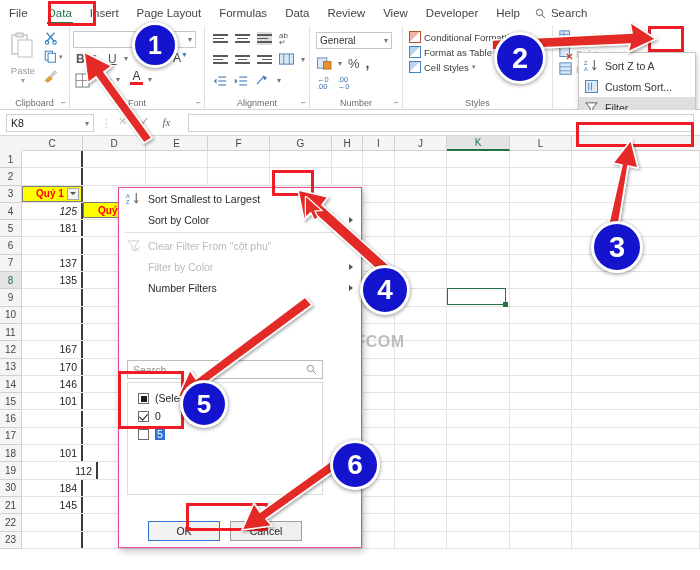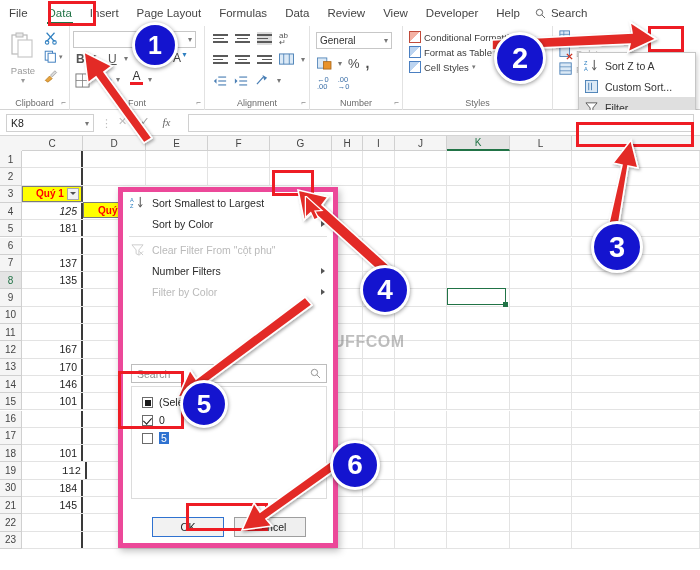--- a/index.html
+++ b/index.html
@@ -127,22 +127,22 @@
     width: 12px; height: 12px; background: #f2f2f2; border: 1px solid #a8a8a8;
     display: flex; align-items: center; justify-content: center;
   }
   .fbtn:after { content:''; width:0; height:0; border-left:3px solid transparent; border-right:3px solid transparent; border-top:3.5px solid #555; }
   .datacol { border-right: 2px solid #3a3a3a !important; }
   .selcell { position: absolute; border: 1.5px solid #217346; }
   .selcell:after { content:''; position:absolute; right:-3px; bottom:-3px; width:5px; height:5px; background:#217346; }
 
   
   .fdrop {
-    position: absolute; left: 118px; top: 187px; width: 220px; height: 361px;
-    background: #ffffff; border: 5px solid #ec4899;
+    position: absolute; left: 118px; top: 187px; width: 244px; height: 361px;
+    background: #ffffff; border: 1px solid #ec4899;
     box-shadow: 2px 3px 7px rgba(0,0,0,0.25);
     z-index: 40;
     text-align: right;
   }
   .fdrop .mi {
     height: 21px; display: flex; align-items: center; gap: 7px;
     padding-left: 6px; font-size: 10.5px; color: #2b2b2b; position: relative;
   }
   .fdrop .mi.disabled { color: #bababa; }
   .fdrop .sub:after {
@@ -878,21 +878,21 @@
           <div class="cell" style="left: 341px; width: 32px;"></div>
           <div class="cell" style="left: 373px; width: 52px;"></div>
           <div class="cell" style="left: 425px; width: 63px;"></div>
           <div class="cell" style="left: 488px; width: 62px;"></div>
           <div class="cell" style="left: 550px; width: 128px;"></div>
         </div>
         <div class="rh" style="top: 326.4px; height: 17.3px;">
           <span>19</span>
         </div>
         <div class="cellrow" style="top: 326.4px; height: 17.3px;">
-          <div class="cell datacol" style="left: 4px; width: 61px; font-family: Liberation Mono, monospace;">
+          <div class="cell datacol" style="left: 15px; width: 61px;">
             <span>112</span>
           </div>
           <div class="cell" style="left: 61px; width: 63px;"></div>
           <div class="cell" style="left: 124px; width: 62px;"></div>
           <div class="cell" style="left: 186px; width: 62px;"></div>
           <div class="cell" style="left: 248px; width: 62px;"></div>
           <div class="cell" style="left: 310px; width: 31px;"></div>
           <div class="cell" style="left: 341px; width: 32px;"></div>
           <div class="cell" style="left: 373px; width: 52px;"></div>
           <div class="cell" style="left: 425px; width: 63px;"></div>
@@ -990,27 +990,27 @@
     <div class="fsep"></div>
     <div class="mi disabled">
       <span class="mi-ico">
         <svg width="13" height="13" viewBox="0 0 14 14">
           <path d="M1 2 L13 2 L8.5 7.5 L8.5 13 L5.5 11.5 L5.5 7.5 Z" fill="none" stroke="#cacaca" stroke-width="1"></path>
           <path d="M9 9 L13 13 M13 9 L9 13" stroke="#cacaca" stroke-width="1"></path>
         </svg>
       </span>
       <span>Clear Filter From "cột phu"</span>
     </div>
+    <div class="mi disabled sub">
+      <span class="mi-ico"></span>
+      <span>Filter by Color</span>
+    </div>
     <div class="mi sub">
       <span class="mi-ico"></span>
       <span>Number Filters</span>
-    </div>
-    <div class="mi disabled sub">
-      <span class="mi-ico"></span>
-      <span>Filter by Color</span>
     </div>
 
     <div class="fsearch">
       <span>Search</span>
       <svg width="11" height="11" viewBox="0 0 16 16">
         <circle cx="6.5" cy="6.5" r="4.6" fill="none" stroke="#888" stroke-width="1.3"></circle>
         <line x1="10" y1="10" x2="14.5" y2="14.5" stroke="#888" stroke-width="1.3"></line>
       </svg>
     </div>
 

